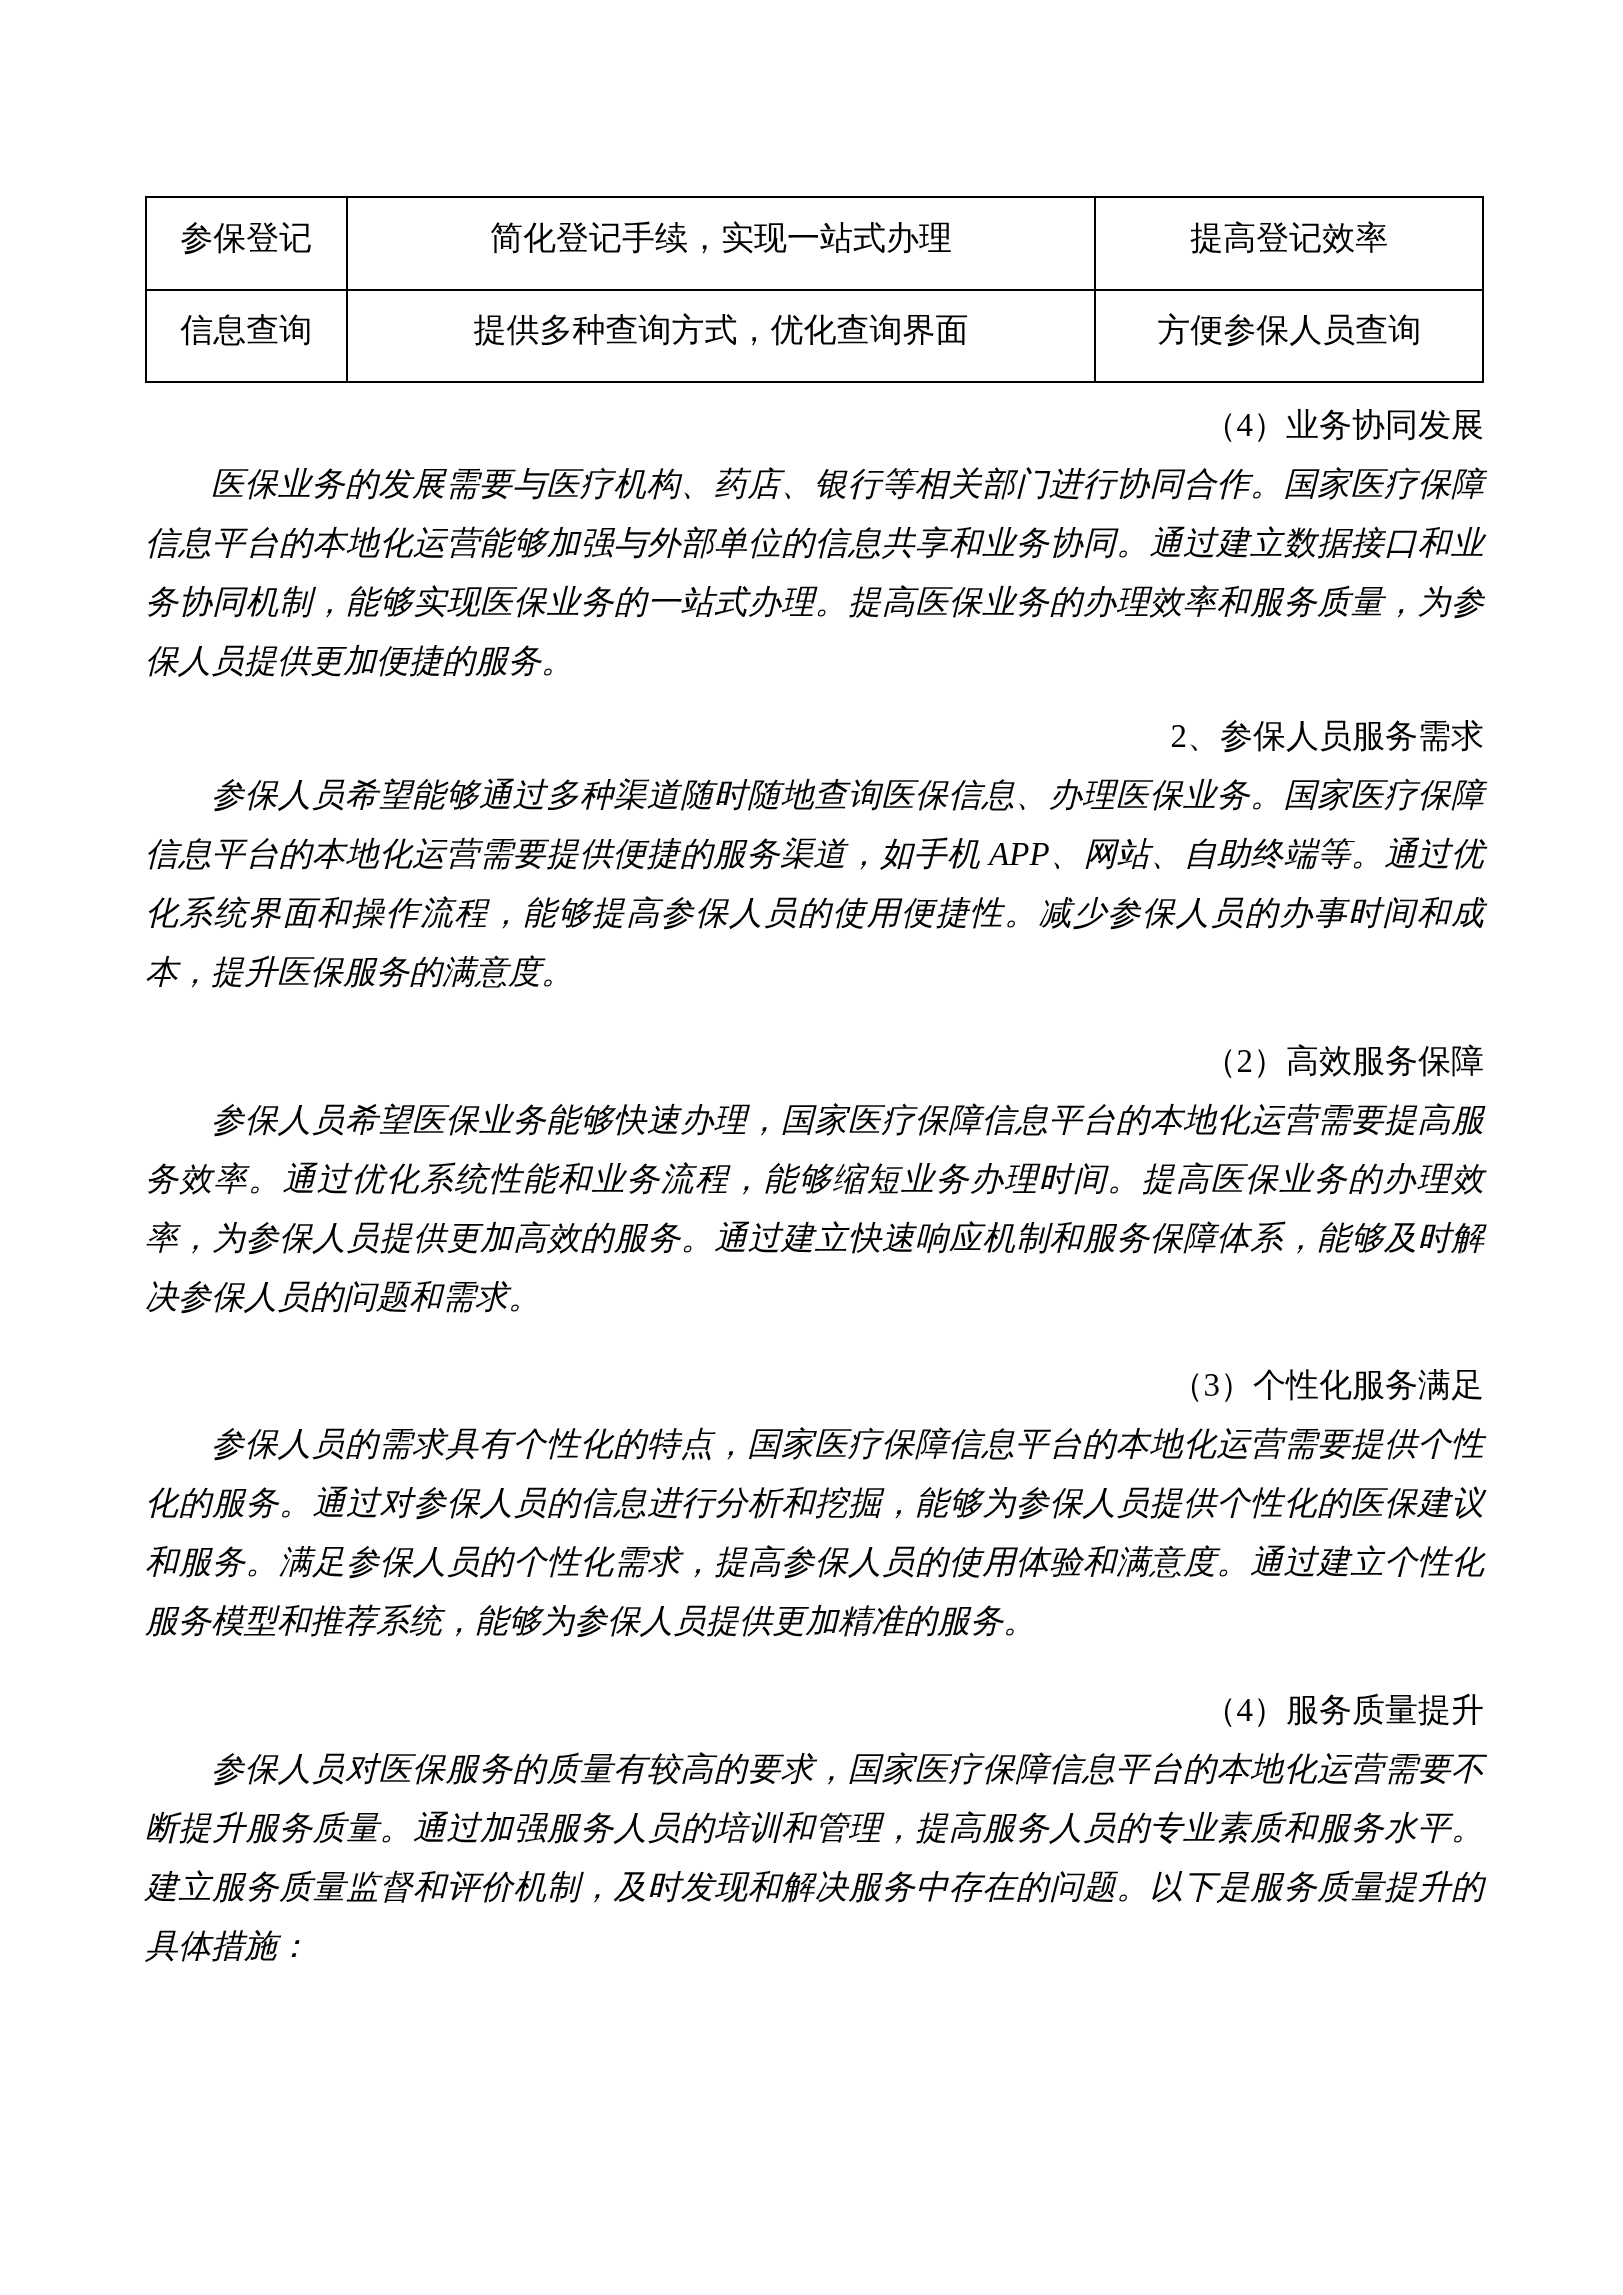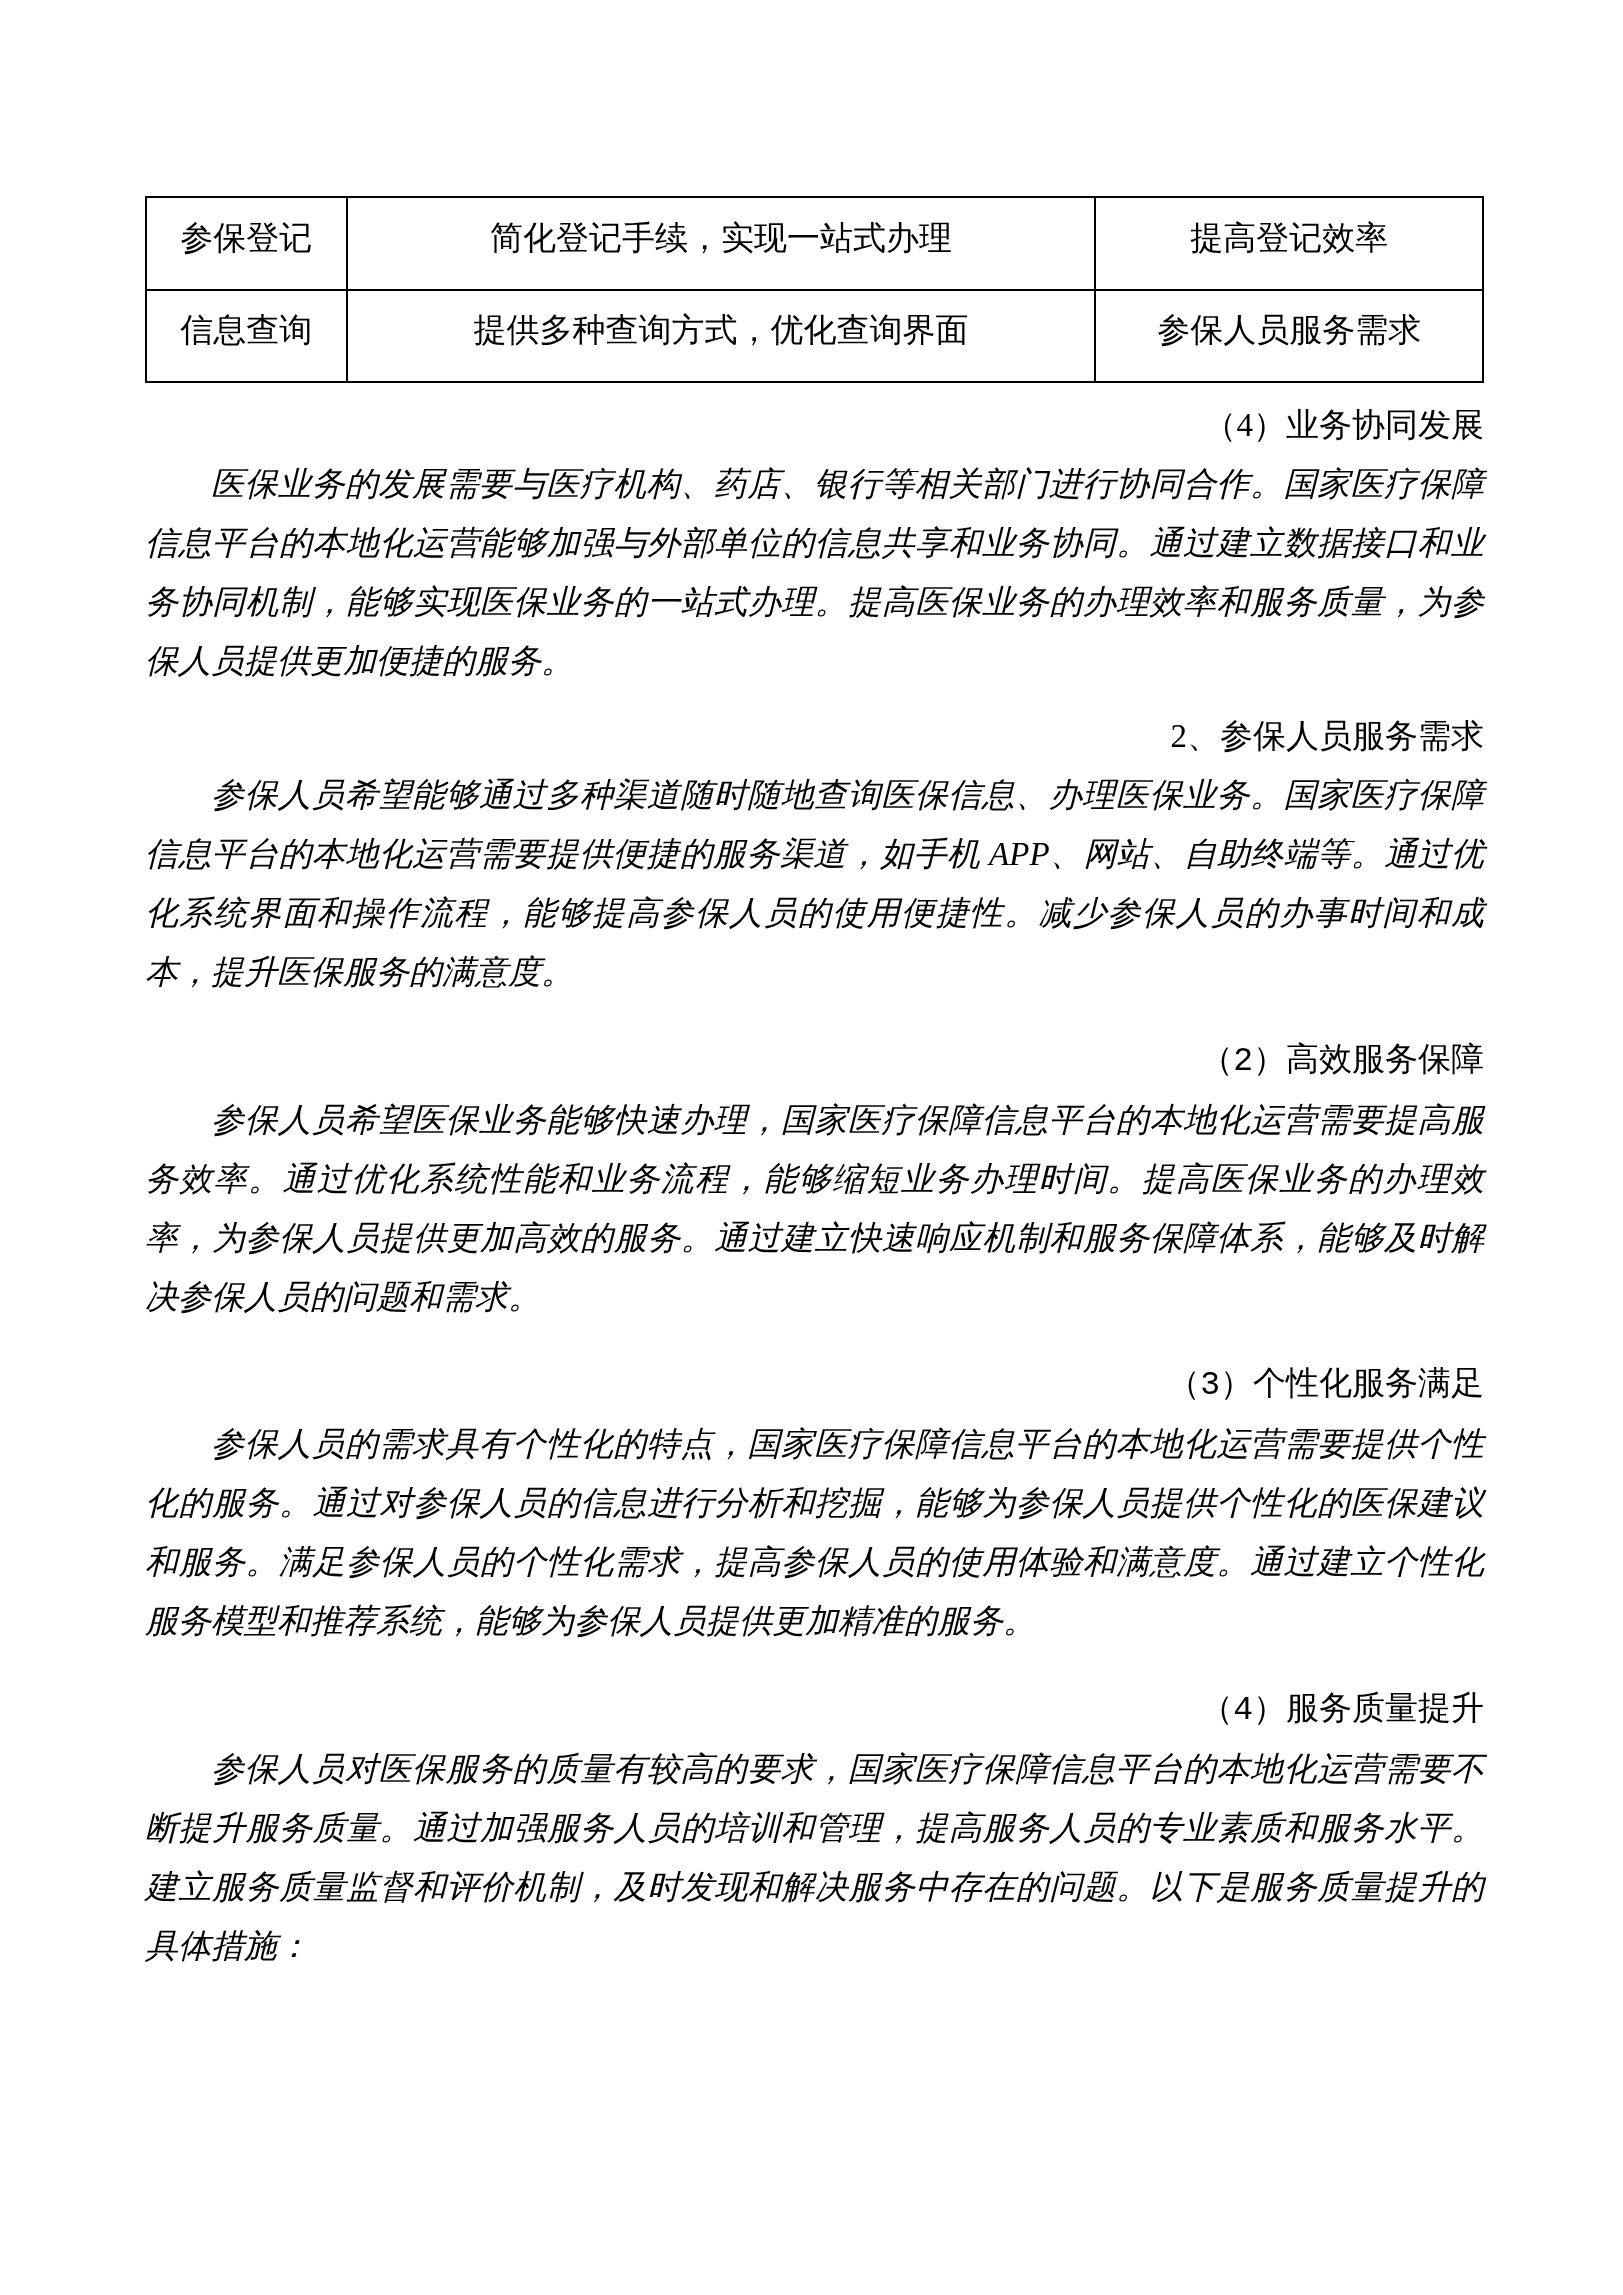--- a/index.html
+++ b/index.html
@@ -49,21 +49,21 @@
   .heading {
     text-align: right;
   }
   .para {
     text-indent: 2em;
     text-align: justify;
     font-style: italic;
   }
   .intro-heading   { margin-top: 13px; }
   .chapter-heading { margin-top: 16.4px; margin-left: 40px; }
-  .sub-gap         { margin-top: 29.4px; font-family: Liberation Mono, monospace; }
+  .sub-gap         { margin-top: 29.4px; }
 </style>
 </head>
 <body>
 
 <div class="content">
 
   <table class="doc-table">
     <colgroup>
       <col class="col-item">
       <col class="col-detail">
@@ -71,21 +71,21 @@
     </colgroup>
     <tbody>
       <tr>
         <td>参保登记</td>
         <td>简化登记手续，实现一站式办理</td>
         <td>提高登记效率</td>
       </tr>
       <tr>
         <td>信息查询</td>
         <td>提供多种查询方式，优化查询界面</td>
-        <td>参保人员服务需求</td>
+        <td>方便参保人员查询</td>
       </tr>
     </tbody>
   </table>
 
   <p class="heading intro-heading">（4）业务协同发展</p>
   <p class="para">医保业务的发展需要与医疗机构、药店、银行等相关部门进行协同合作。国家医疗保障信息平台的本地化运营能够加强与外部单位的信息共享和业务协同。通过建立数据接口和业务协同机制，能够实现医保业务的一站式办理。提高医保业务的办理效率和服务质量，为参保人员提供更加便捷的服务。</p>
 
   <p class="heading chapter-heading">2、参保人员服务需求</p>
 
   <p class="para">参保人员希望能够通过多种渠道随时随地查询医保信息、办理医保业务。国家医疗保障信息平台的本地化运营需要提供便捷的服务渠道，如手机 APP、网站、自助终端等。通过优化系统界面和操作流程，能够提高参保人员的使用便捷性。减少参保人员的办事时间和成本，提升医保服务的满意度。</p>

